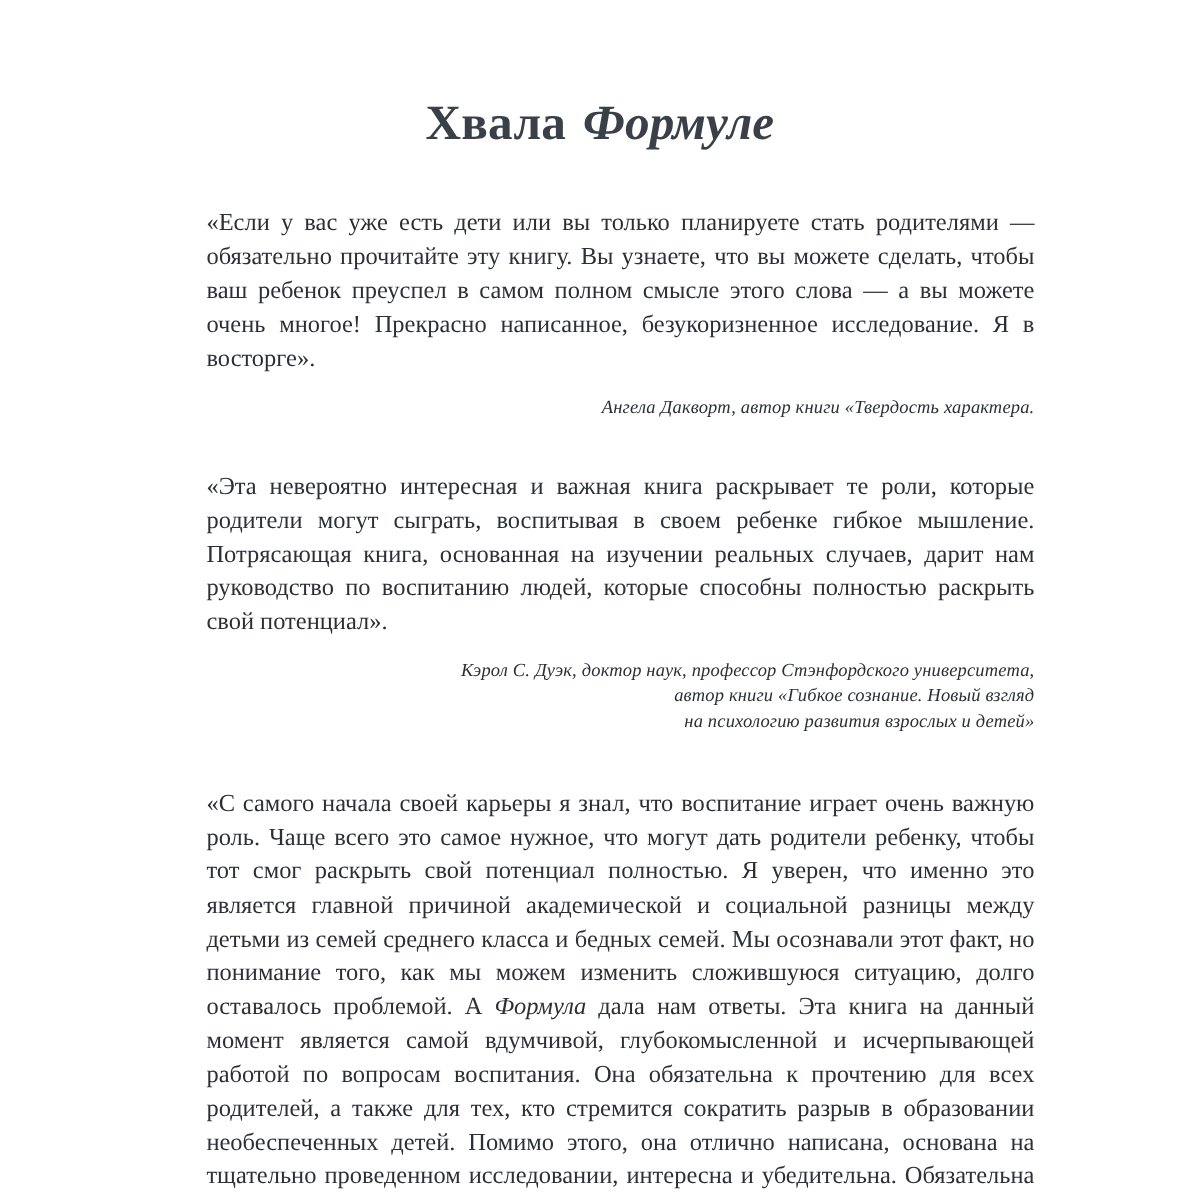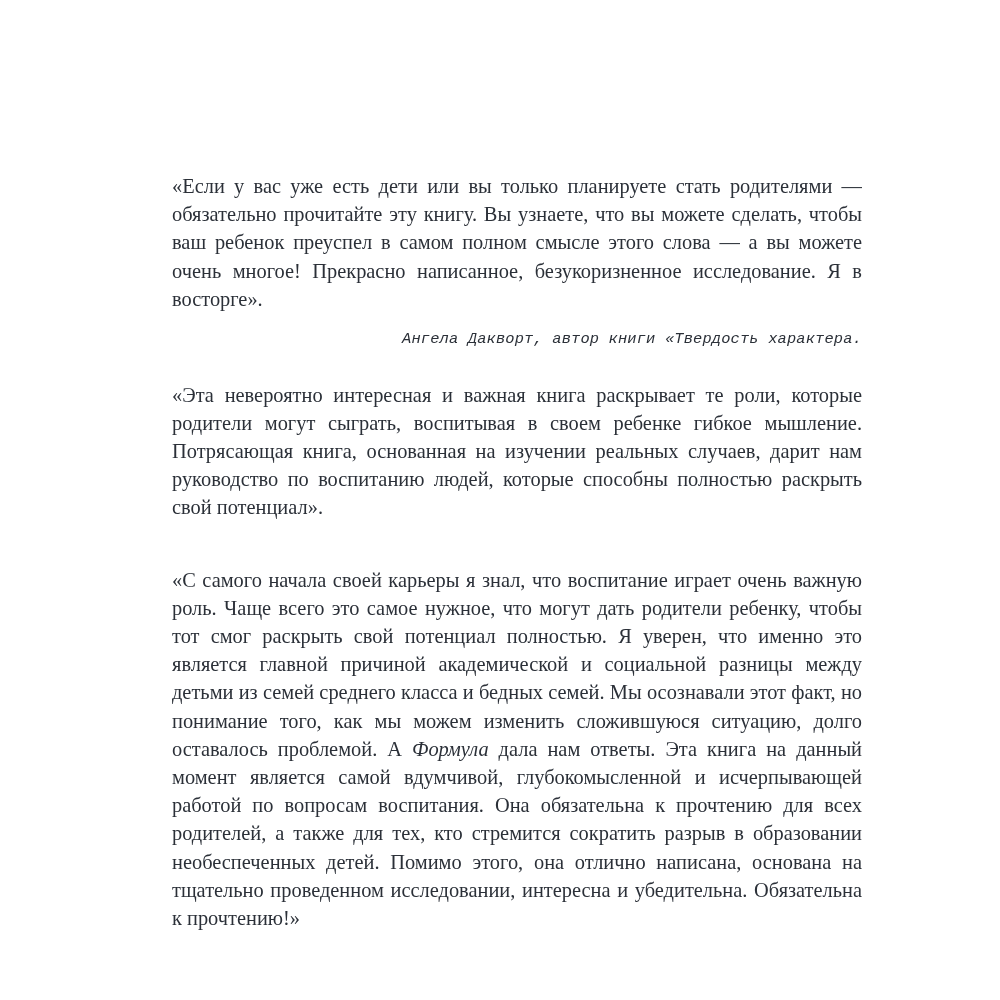--- a/index.html
+++ b/index.html
@@ -73,48 +73,55 @@
     font-size: 15.4px;
     line-height: 21.5px;
     font-style: italic;
     text-align: right;
     color: #2b3038;
     margin: 13px 0 0 0;
     letter-spacing: 0.15px;
   }
   .attribution .attr-line {
     display: block;
-    font-family: Liberation Mono, monospace;
   }
 
   
-  .block-1 { margin-bottom: 30px; }
+  .block-1 { margin-bottom: 41px; }
   .block-2 { margin-bottom: 44px; }
   .block-3 { margin-bottom: 0; }
 
   .block-1 .attribution { margin-top: 16px; }
   .block-2 .attribution { margin-top: 15px; }
 </style>
 </head>
 <body>
 
 <div class="page">
 
+  <h1 class="page-title">
+    <span class="t-plain">Хвала</span><span class="t-italic">Формуле</span>
+  </h1>
 
   <div class="content">
 
     <section class="quote-block block-1">
       <p class="quote-text"><span>«Если у вас уже есть дети или вы только планируете стать родителями — обязательно прочитайте эту книгу. Вы узнаете, что вы можете сделать, чтобы ваш ребенок преуспел в самом полном смысле этого слова — а вы можете очень многое! Прекрасно написанное, безукоризненное исследование. Я в восторге».</span></p>
       <div class="attribution">
           <span class="attr-line">Ангела Дакворт, автор книги «Твердость характера.</span>
         </div>
     </section>
 
     <section class="quote-block block-2">
       <p class="quote-text"><span>«Эта невероятно интересная и важная книга раскрывает те роли, которые родители могут сыграть, воспитывая в своем ребенке гибкое мышление. Потрясающая книга, основанная на изучении реальных случаев, дарит нам руководство по воспитанию людей, которые способны полностью раскрыть свой потенциал».</span></p>
+      <div class="attribution">
+          <span class="attr-line">Кэрол С. Дуэк, доктор наук, профессор Стэнфордского университета,</span>
+          <span class="attr-line">автор книги «Гибкое сознание. Новый взгляд</span>
+          <span class="attr-line">на психологию развития взрослых и детей»</span>
+        </div>
     </section>
 
     <section class="quote-block block-3">
       <p class="quote-text"><span>«С самого начала своей карьеры я знал, что воспитание играет очень важную роль. Чаще всего это самое нужное, что могут дать родители ребенку, чтобы тот смог раскрыть свой потенциал полностью. Я уверен, что именно это является главной причиной академической и социальной разницы между детьми из семей среднего класса и бедных семей. Мы осознавали этот факт, но понимание того, как мы можем изменить сложившуюся ситуацию, долго оставалось проблемой. А </span><span class="em">Формула</span><span> дала нам ответы. Эта книга на данный момент является самой вдумчивой, глубокомысленной и исчерпывающей работой по вопросам воспитания. Она обязательна к прочтению для всех родителей, а также для тех, кто стремится сократить разрыв в образовании необеспеченных детей. Помимо этого, она отлично написана, основана на тщательно проведенном исследовании, интересна и убедительна. Обязательна к прочтению!»</span></p>
 
     </section>
 
   </div>
 </div>
 

